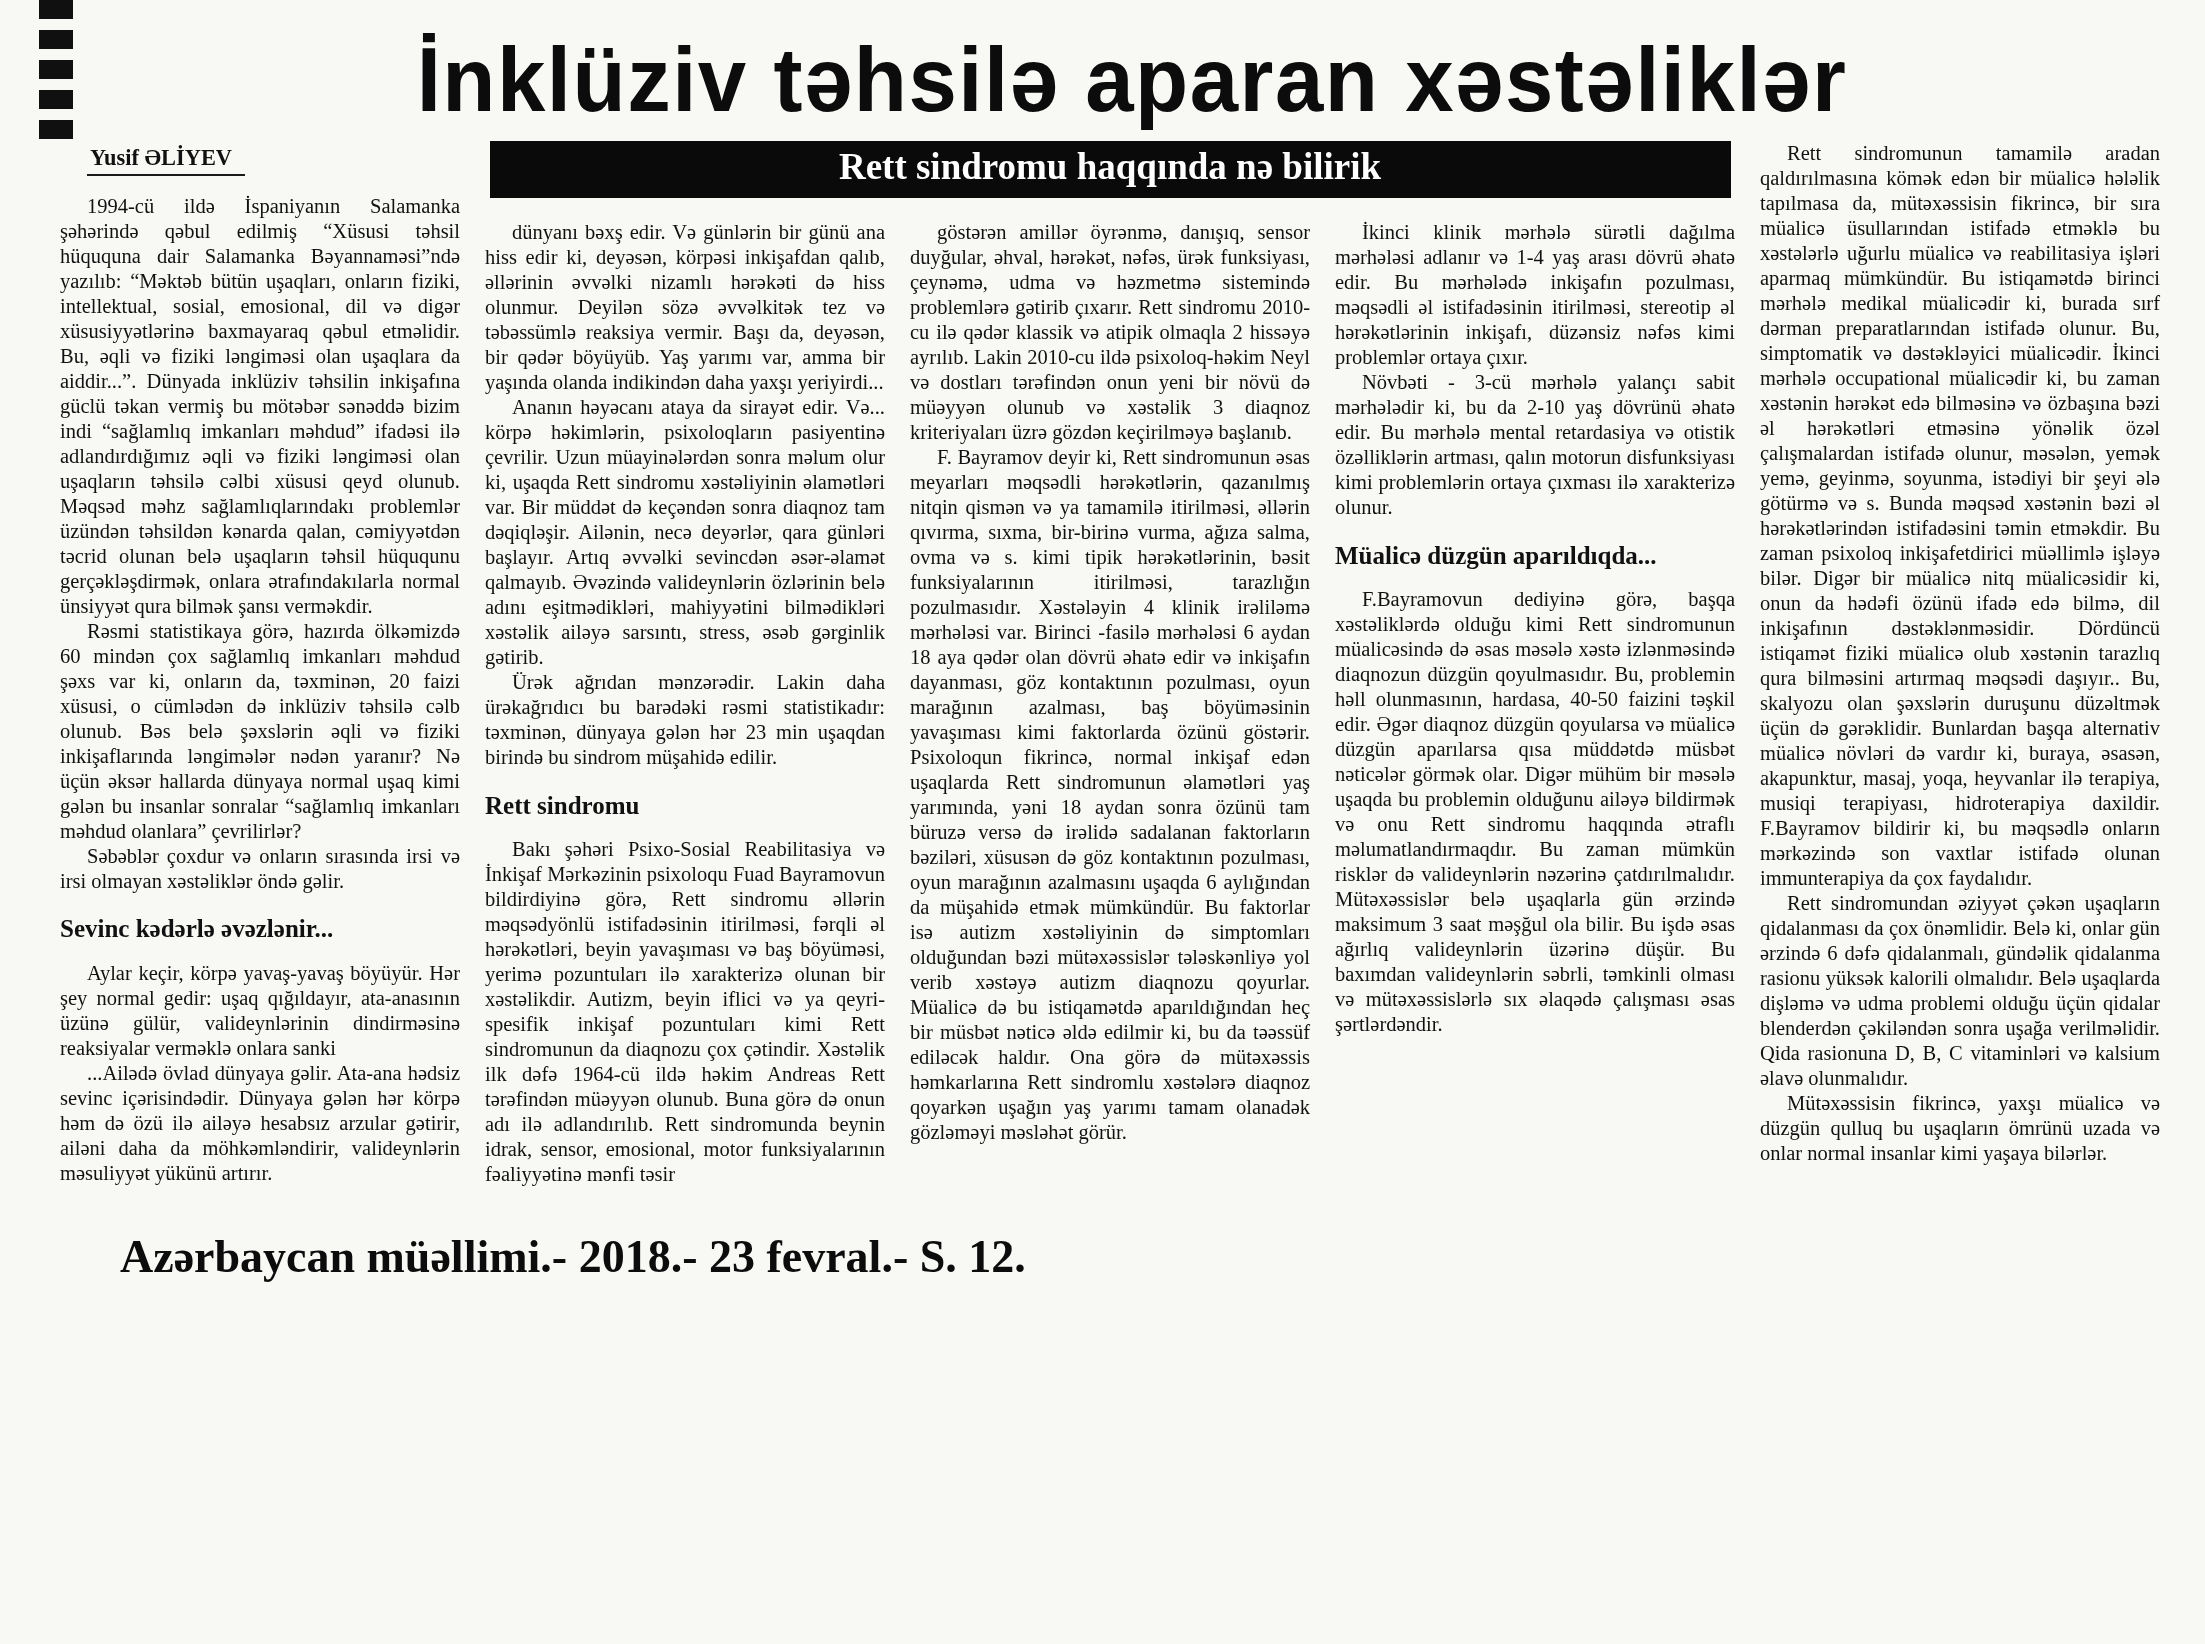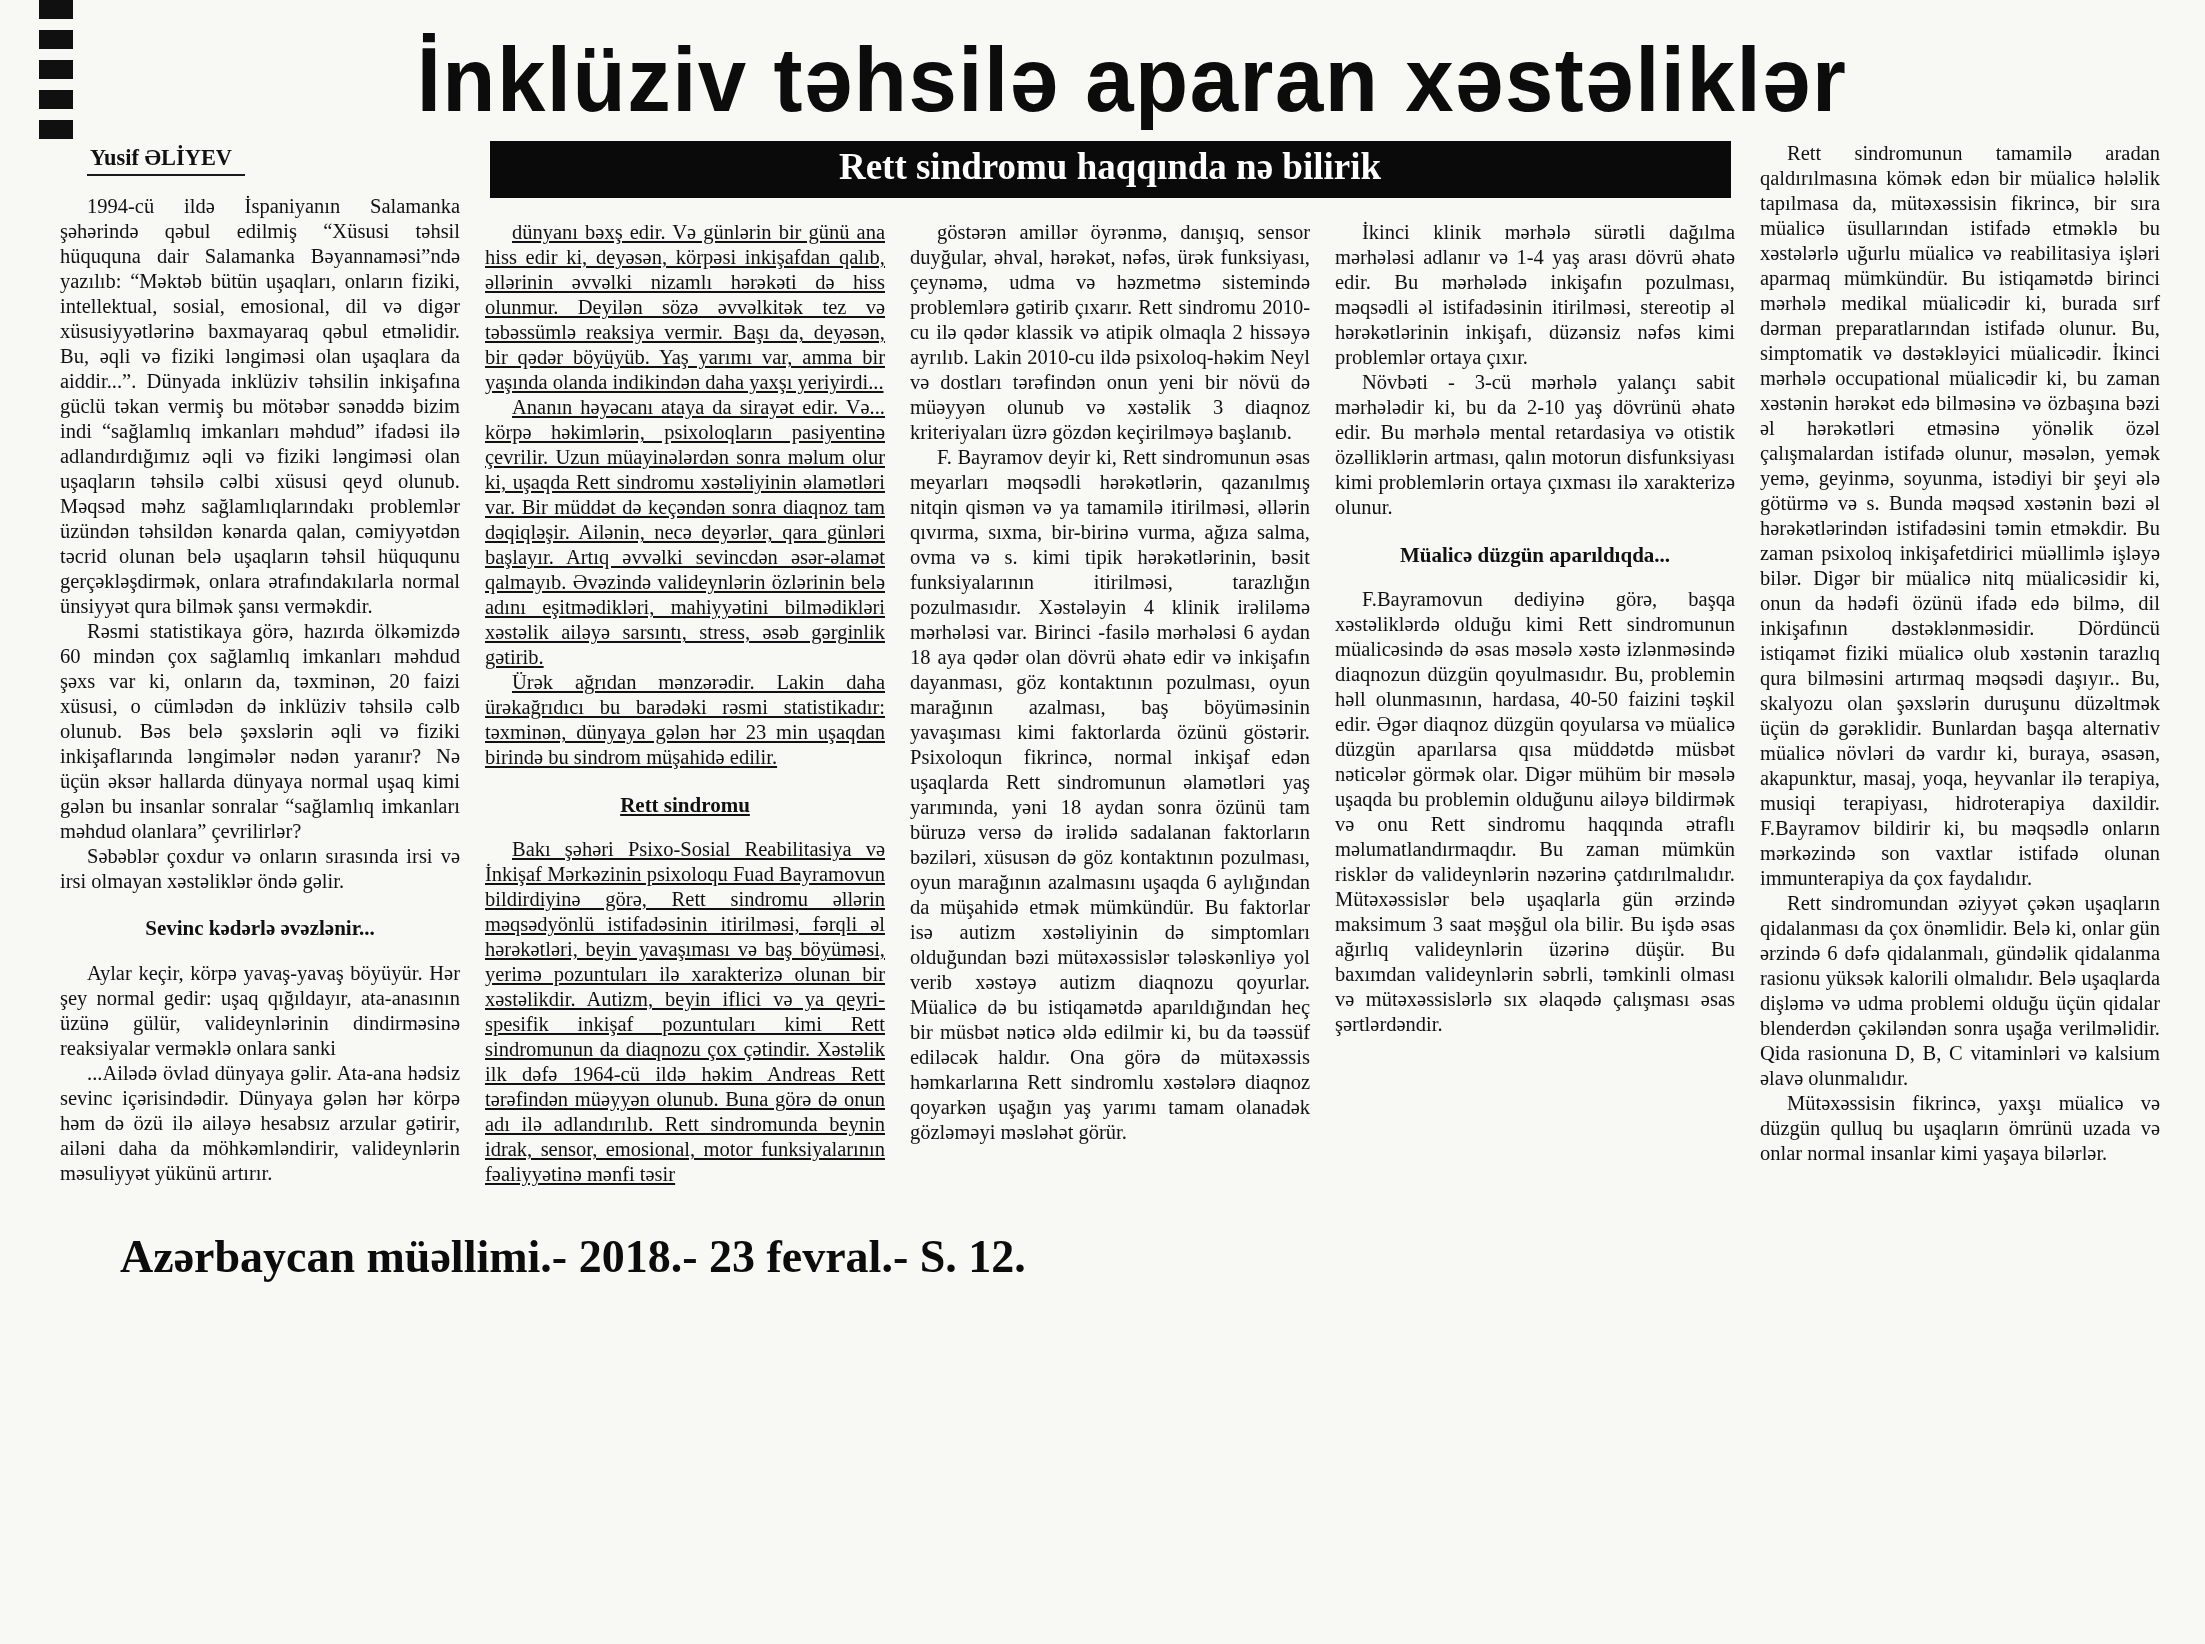--- a/index.html
+++ b/index.html
@@ -44,21 +44,21 @@
     column-gap: 25px;
     margin-top: 13.4px;
     margin-left: 15px;
   }
   .col {
     font-size: 20.5px;
     line-height: 25px;
     text-align: justify;
   }
   .c1 { grid-column: 1; grid-row: 1 / 3; }
-  .c2 { grid-column: 2; grid-row: 2; text-decoration: underline; }
+  .c2 { grid-column: 2; grid-row: 2; }
   .c3 { grid-column: 3; grid-row: 2; }
   .c4 { grid-column: 4; grid-row: 2; }
   .c5 { grid-column: 5; grid-row: 1 / 3; }
   .banner {
     grid-column: 2 / 5;
     grid-row: 1;
     background: #0a0a0a;
     color: #ffffff;
     text-align: center;
     font-weight: 700;
@@ -75,23 +75,22 @@
     font-size: 22.4px;
     border-bottom: 2.2px solid #1a1a1a;
     padding: 0 13.4px 3.7px 3px;
   }
   .para {
     margin: 0;
     text-indent: 27px;
   }
   .sec-heading {
     margin: 22.4px 0 19.4px 0;
-    text-align: center;
     font-weight: 700;
-    font-size: 21px;
+    font-size: 25px;
   }
   .footer {
     margin: 43px 0 0 75px;
     font-weight: 700;
     font-size: 46px;
     font-family: "Liberation Serif", serif;
     color: #0c0c0c;
   }
 </style>
 </head>

